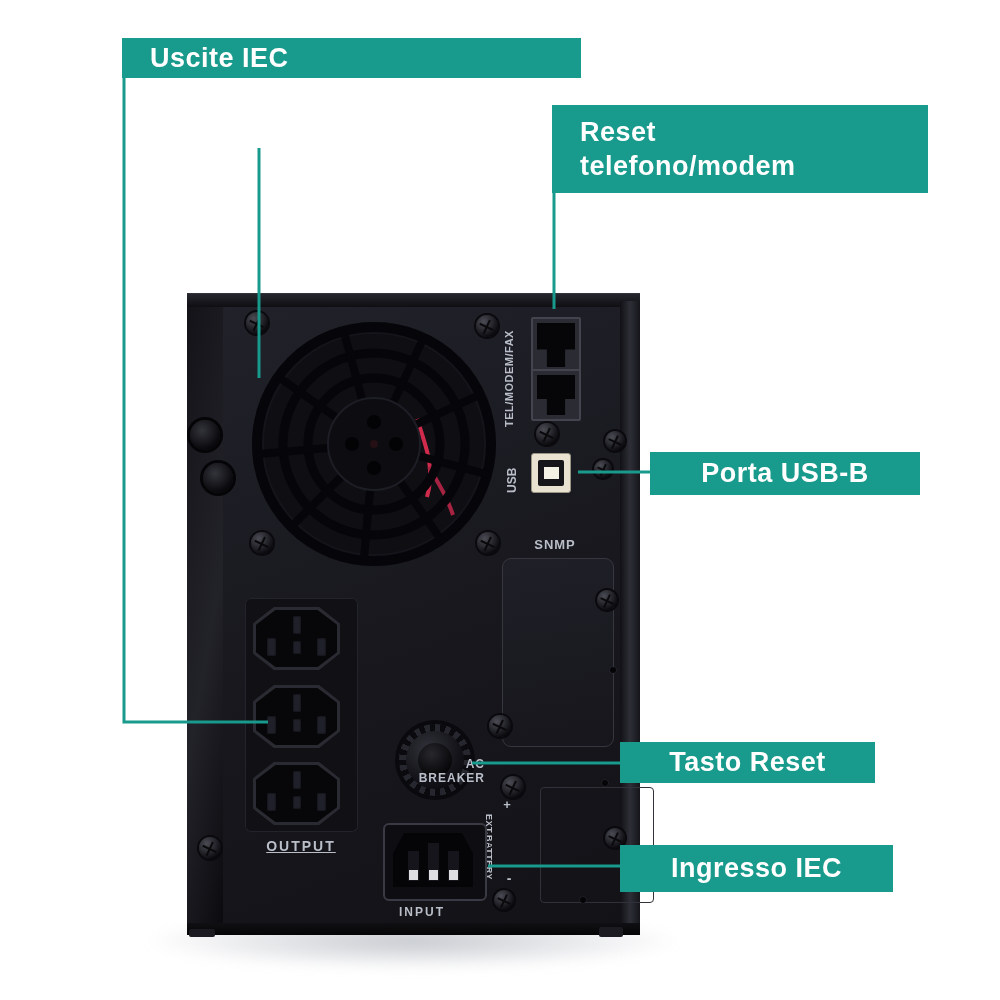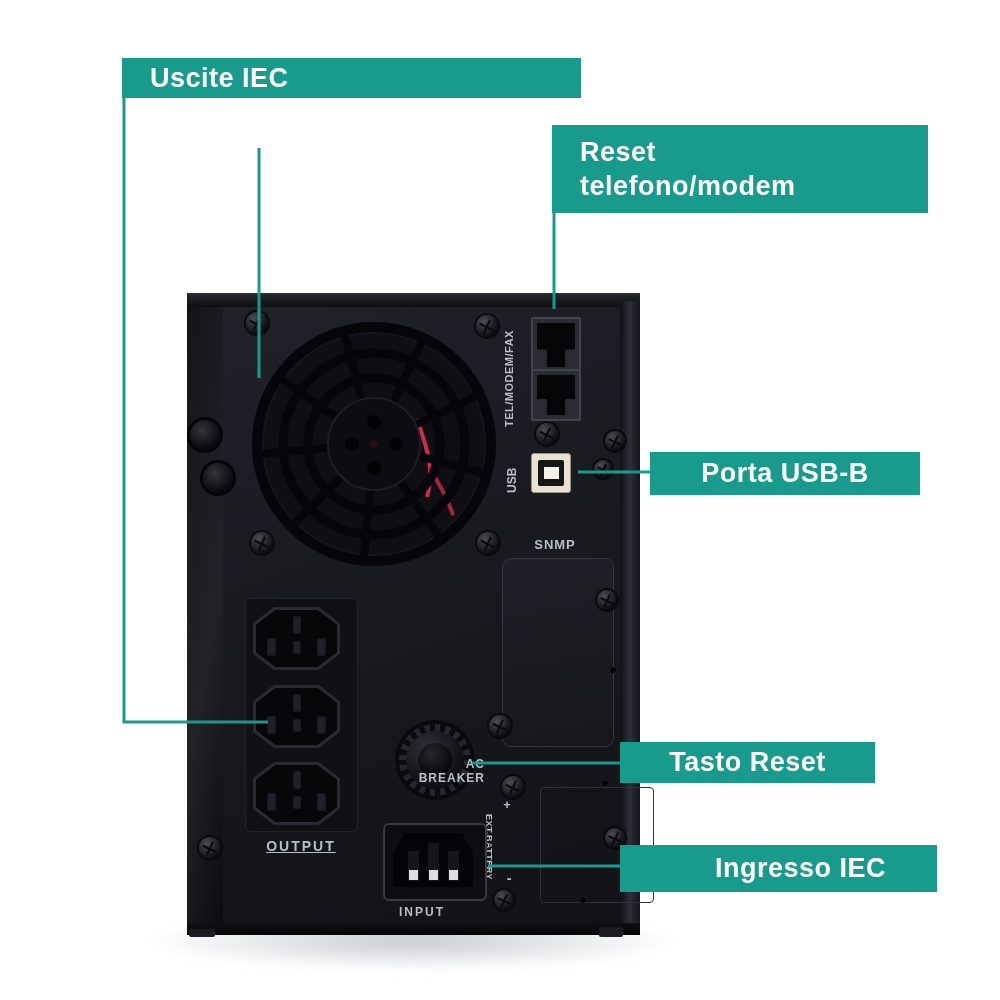--- a/index.html
+++ b/index.html
@@ -4,21 +4,21 @@
 <style>
   html,body{margin:0;padding:0;background:#ffffff;}
   .stage{position:relative;width:1000px;height:1000px;background:#ffffff;overflow:hidden;
          font-family:"Liberation Sans",sans-serif;}
   .abs{position:absolute;}
 
   
   .callout{position:absolute;background:#189a8c;color:#ffffff;font-weight:bold;
            font-size:27px;display:flex;align-items:center;z-index:3;letter-spacing:.5px;}
   .callout.center{justify-content:center;}
-  .callout.padleft{padding-left:28px;margin-top:20px;}
+  .callout.padleft{padding-left:28px;}
   .callout .two-line{line-height:34px;}
 
   .lines{position:absolute;left:0;top:0;width:1000px;height:1000px;z-index:2;pointer-events:none;}
 
   
   .device{position:absolute;left:187px;top:293px;width:453px;height:642px;z-index:1;}
   .bevel-top{position:absolute;left:0;top:0;width:453px;height:16px;background:linear-gradient(#26262e,#08080c);border-top:1px solid #32323a;}
   .bevel-left{position:absolute;left:0;top:14px;width:38px;height:622px;background:linear-gradient(100deg,#131318,#222229 55%,#0a0a0e);}
   .face{position:absolute;left:36px;top:14px;width:399px;height:622px;background:linear-gradient(160deg,#21212a,#17171d 55%,#121217);}
   .strip-right{position:absolute;left:433px;top:8px;width:20px;height:628px;background:linear-gradient(to right,#101015,#2e2e37 50%,#15151b);}
@@ -241,17 +241,17 @@
   </div>
 
   <div class="callout center" style="left:650px;top:452px;width:270px;height:43px;">
     <span>Porta USB-B</span>
   </div>
 
   <div class="callout center" style="left:620px;top:742px;width:255px;height:41px;">
     <span>Tasto Reset</span>
   </div>
 
-  <div class="callout center" style="left:620px;top:845px;width:273px;height:47px;padding-left:44px;">
+  <div class="callout center" style="left:620px;top:845px;width:273px;height:47px;">
     <span>Ingresso IEC</span>
   </div>
 
 </div>
 
 </body></html>

